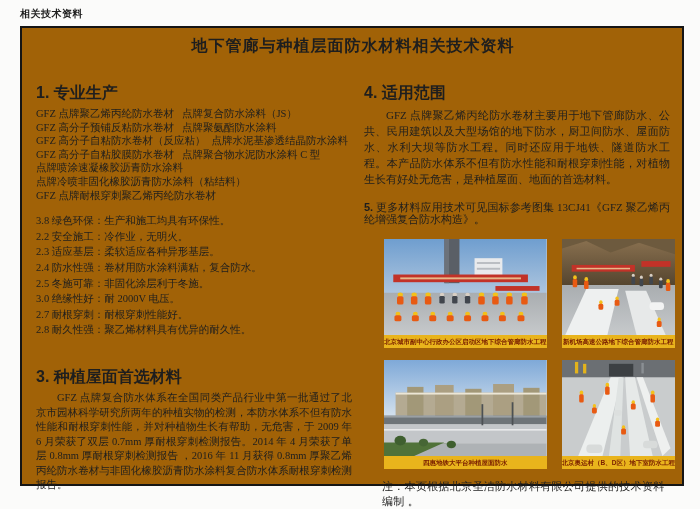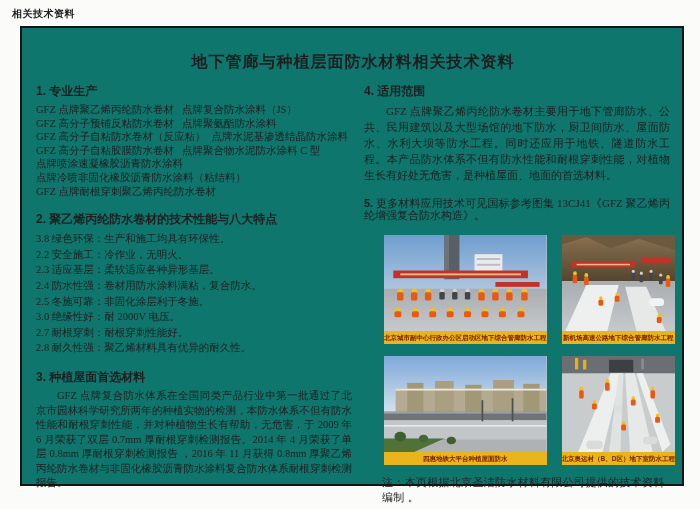--- a/index.html
+++ b/index.html
@@ -1,33 +1,33 @@
 <!DOCTYPE html>
 <html><head>
 <meta charset="utf-8">
 <style>
   * { margin:0; padding:0; box-sizing:border-box; }
   html,body { width:700px; height:509px; background:#fbfbfa; }
   body { font-family:"Liberation Serif","DejaVu Serif",serif; color:#1e1e1e; }
   .screen { position:relative; width:700px; height:509px; overflow:hidden; }
 
-  .top-label { position:absolute; left:12px; top:7px; font-size:10px; font-weight:bold;
+  .top-label { position:absolute; left:20px; top:7px; font-size:10px; font-weight:bold;
                font-family:"Liberation Sans","DejaVu Sans",sans-serif; letter-spacing:.5px; }
 
   .doc-frame { position:absolute; left:20px; top:26px; width:664px; height:460px;
-               border:2px solid #151515; background:#0f766e; padding:20px 12px 6px 14px; }
+               border:2px solid #151515; background:#a16207; padding:4px 12px 6px 14px; }
 
   .doc-title { text-align:center; font-size:16px; font-weight:bold; letter-spacing:1px;
                margin:4px 0 8px 0; font-family:"Liberation Sans","DejaVu Sans",sans-serif; }
 
   .columns { display:flex; gap:12px; }
   .col-left  { width:316px; flex:none; }
   .col-right { flex:1; min-width:0; }
 
-  .sec-heading { font-size:12px; font-weight:bold; margin:2px 0 3px 0;
+  .sec-heading { font-size:16px; font-weight:bold; margin:18px 0 3px 0;
                  font-family:"Liberation Sans","DejaVu Sans",sans-serif; }
 
   .prod-row { display:flex; font-size:10.5px; line-height:13.6px; white-space:nowrap; }
   .prod-row .pl { min-width:146px; padding-right:6px; }
   .prod-row .pr { flex:1; }
 
   .feat-line { font-size:10.5px; line-height:15.6px; }
 
   .para { font-size:10.5px; line-height:14.6px; text-align:justify; text-indent:2em; }
   .para-lg { font-size:11px; line-height:16px; text-align:justify; text-indent:2em; } .gap-md { height:11px; } .gap-lg { height:14px; }
@@ -118,21 +118,20 @@
           <div class="prod-row">
             <span class="pl">点牌冷喷非固化橡胶沥青防水涂料（粘结料）</span>
           </div>
           <div class="prod-row">
             <span class="pl">GFZ 点牌耐根穿刺聚乙烯丙纶防水卷材</span>
           </div>
         </div>
 
         <div class="gap-md"></div>
 
-        <div class="sec-heading">2. 聚乙烯丙纶防水卷材的技术性能与八大特点</div>
         <div>
           <div class="feat-line">3.8 绿色环保：生产和施工均具有环保性。</div>
           <div class="feat-line">2.2 安全施工：冷作业，无明火。</div>
           <div class="feat-line">2.3 适应基层：柔软适应各种异形基层。</div>
           <div class="feat-line">2.4 防水性强：卷材用防水涂料满粘，复合防水。</div>
           <div class="feat-line">2.5 冬施可靠：非固化涂层利于冬施。</div>
           <div class="feat-line">3.0 绝缘性好：耐 2000V 电压。</div>
           <div class="feat-line">2.7 耐根穿刺：耐根穿刺性能好。</div>
           <div class="feat-line">2.8 耐久性强：聚乙烯材料具有优异的耐久性。</div>
         </div>

